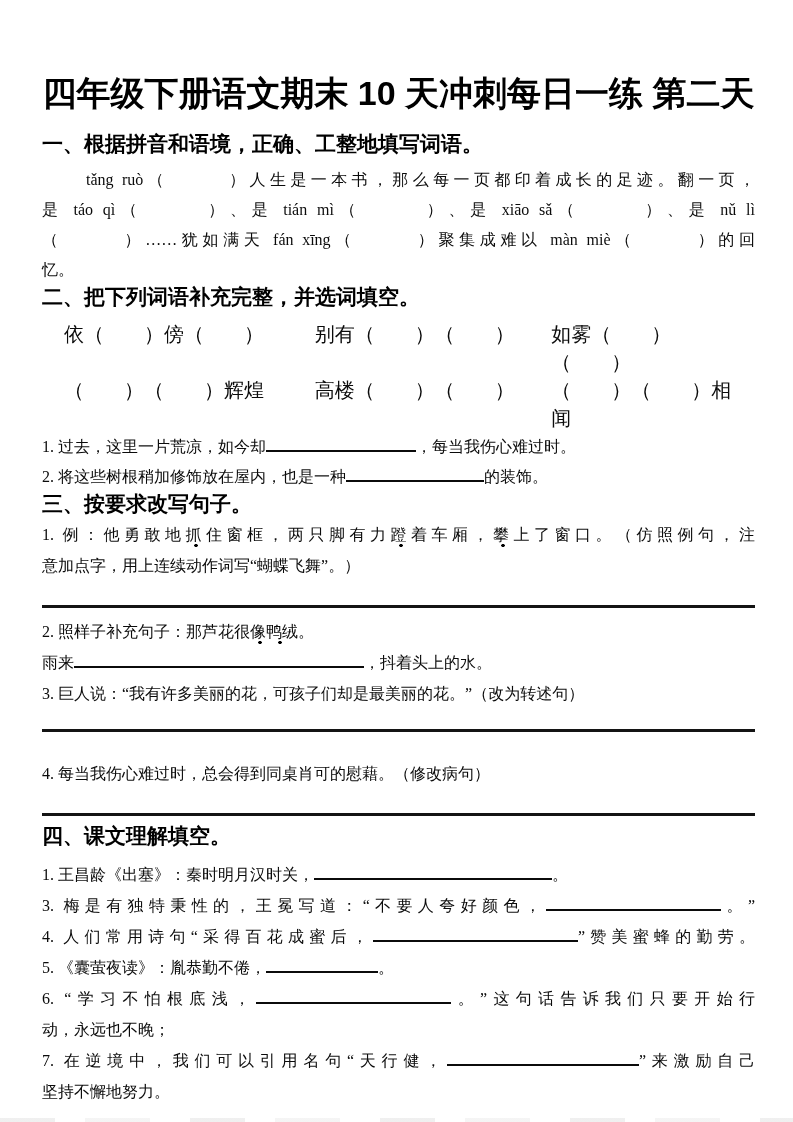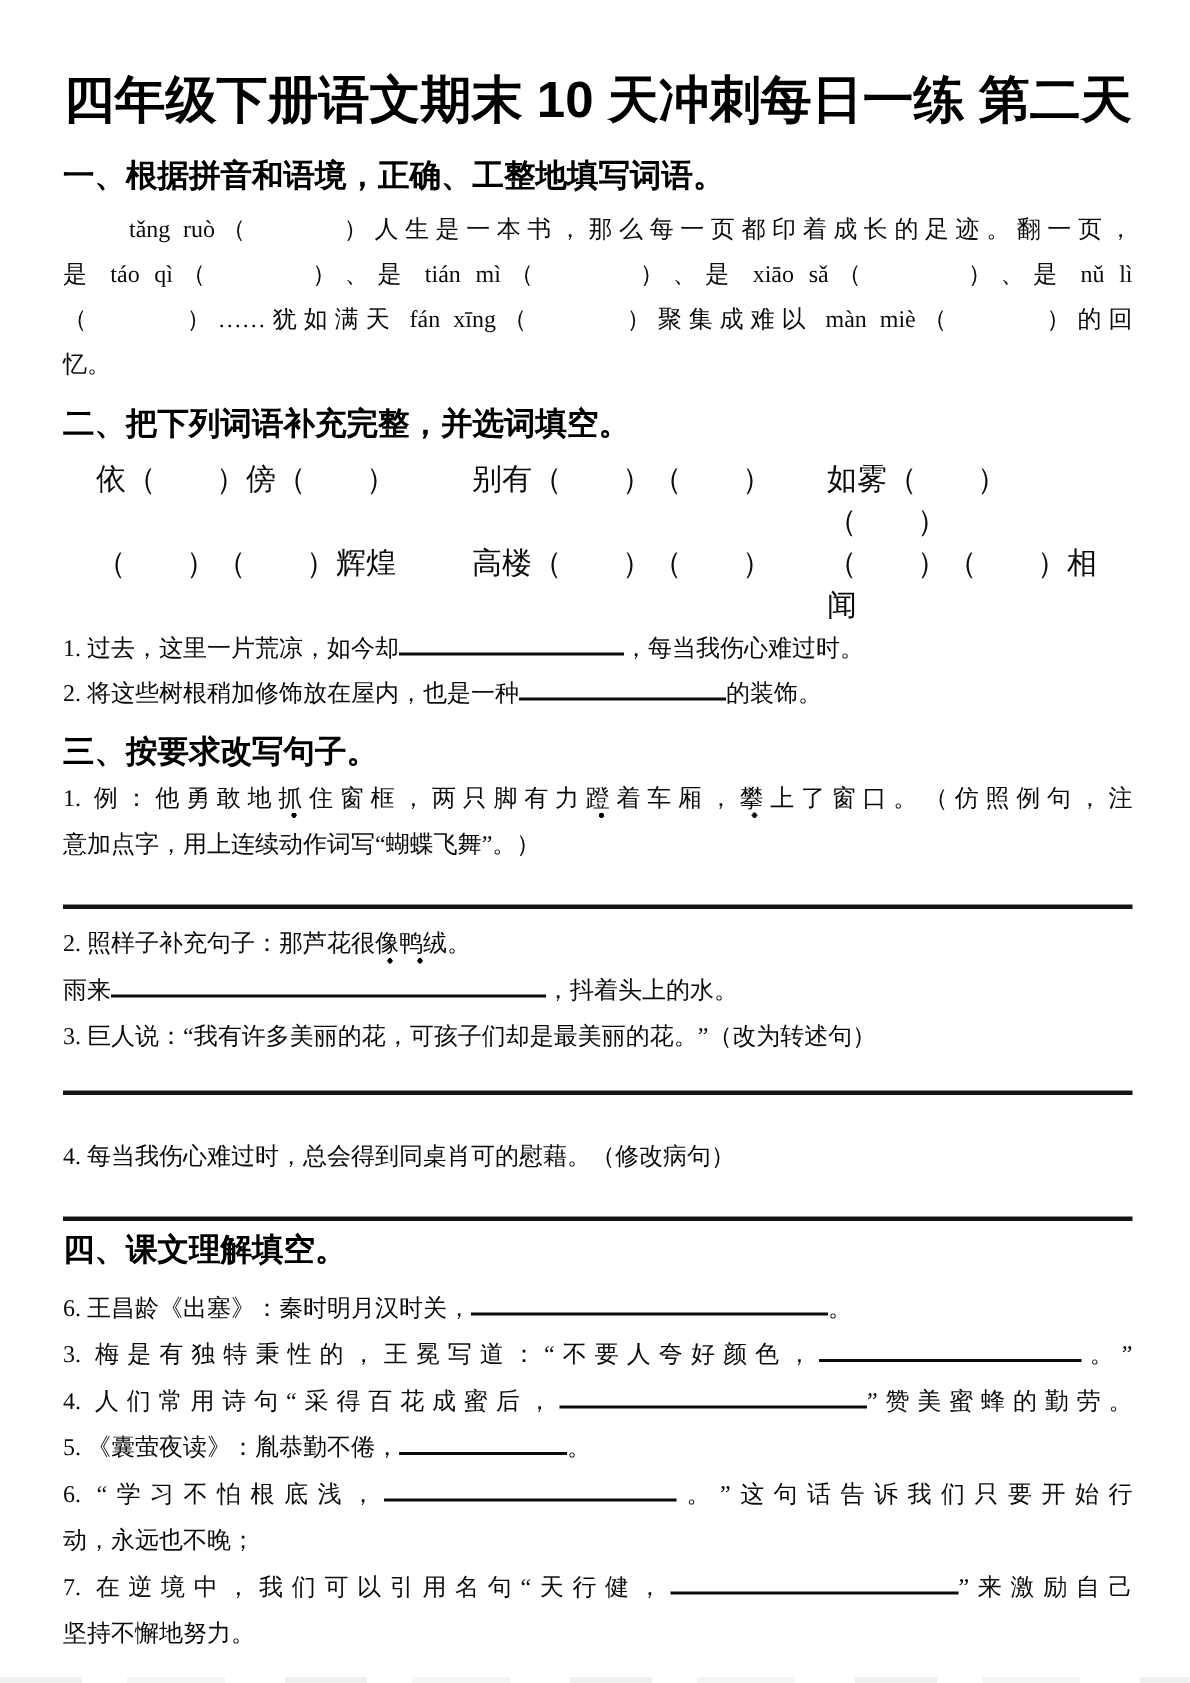--- a/index.html
+++ b/index.html
@@ -1,32 +1,32 @@
 <!DOCTYPE html>
 <html><head>
 <meta charset="utf-8">
 <style>
   html,body { margin:0; padding:0; background:#ffffff; }
   body { width:793px; height:1122px; position:relative; overflow:hidden; }
-  .page { position:absolute; inset:0; padding:46px 38px 0 42px; box-sizing:border-box; background:#fff; }
+  .page { position:absolute; inset:0; padding:72px 38px 0 42px; box-sizing:border-box; background:#fff; }
   .title { font-family:"Liberation Sans", sans-serif; font-weight:700; font-size:34px; line-height:42px;
            text-align:center; color:#000; white-space:nowrap; margin-bottom:12px; }
   .head  { font-family:Liberation Mono, monospace; font-weight:700; font-size:21px; line-height:27px; color:#000; }
   .line  { font-family:Liberation Serif, serif; font-size:16px; line-height:30px; color:#0b0b0b; }
   .s3 .line, .s4 .line { line-height:31px; }
   .just  { text-align:justify; text-align-last:justify; }
   .indent { padding-left:44px; }
   .blank { display:inline-block; height:1em; border-bottom:2px solid #0b0b0b; vertical-align:baseline; }
   .rule  { height:0; border:none; border-top:3px solid #141414; margin:0; }
   .row   { display:flex; justify-content:flex-end; font-family:"Liberation Serif", serif;
            font-size:20px; line-height:28px; color:#0b0b0b; padding:0 18px 0 22px; }
   .row .c1 { width:270px; } .row .c2 { width:255px; }
   .dots { padding-bottom:5px; background-image:radial-gradient(circle, #000 1.6px, transparent 1.9px);
           background-size:20px 5px; background-repeat:repeat-x; background-position:0 100%; }
-  .mt6{margin-top:6px;} .mt8{margin-top:8px;} .mt10{margin-top:26px;} .mt12{margin-top:12px;}
+  .mt6{margin-top:6px;} .mt8{margin-top:8px;} .mt10{margin-top:26px;} .mt12{}
   .mt18{margin-top:18px;} .mt20{margin-top:20px;} .mt24{margin-top:24px;}
   .bottom-artifact { position:absolute; left:0; right:0; bottom:0; height:4px; opacity:.55;
            background:repeating-linear-gradient(90deg,#e3e3e3 0 55px, transparent 55px 85px, #ececec 85px 150px, transparent 150px 190px); }
 </style>
 </head>
 <body>
 
 <div class="page">
 
   <div class="title">四年级下册语文期末 10 天冲刺每日一练 第二天</div>
@@ -63,21 +63,21 @@
     <div class="line mt8"><span>2. 照样子补充句子：那芦花很</span><span class="dots">像鸭绒</span><span>。</span></div>
     <div class="line"><span>雨来</span><span class="blank" style="width:290px"></span><span>，抖着头上的水。</span></div>
     <div class="line">3. 巨人说：“我有许多美丽的花，可孩子们却是最美丽的花。”（改为转述句）</div>
     <hr class="rule mt20">
     <div class="line mt10">4. 每当我伤心难过时，总会得到同桌肖可的慰藉。（修改病句）</div>
     <hr class="rule mt24">
   </div>
 
   <div class="head mt8">四、课文理解填空。</div>
   <div class="s4">
-    <div class="line mt8"><span>6. 王昌龄《出塞》：秦时明月汉时关，</span><span class="blank" style="width:238px"></span><span>。</span></div>
+    <div class="line mt8"><span>1. 王昌龄《出塞》：秦时明月汉时关，</span><span class="blank" style="width:238px"></span><span>。</span></div>
     <div class="line just"><span>3. 梅是有独特秉性的，王冕写道：“不要人夸好颜色，</span><span class="blank" style="width:175px"></span><span>。”</span></div>
     <div class="line just"><span>4. 人们常用诗句“采得百花成蜜后，</span><span class="blank" style="width:205px"></span><span>”赞美蜜蜂的勤劳。</span></div>
     <div class="line"><span>5. 《囊萤夜读》：胤恭勤不倦，</span><span class="blank" style="width:112px"></span><span>。</span></div>
     <div class="line just"><span>6. “学习不怕根底浅，</span><span class="blank" style="width:195px"></span><span>。”这句话告诉我们只要开始行</span></div>
     <div class="line">动，永远也不晚；</div>
     <div class="line just"><span>7. 在逆境中，我们可以引用名句“天行健，</span><span class="blank" style="width:192px"></span><span>”来激励自己</span></div>
     <div class="line">坚持不懈地努力。</div>
     <div class="line"><span class="blank" style="width:132px"></span></div>
   </div>
 

